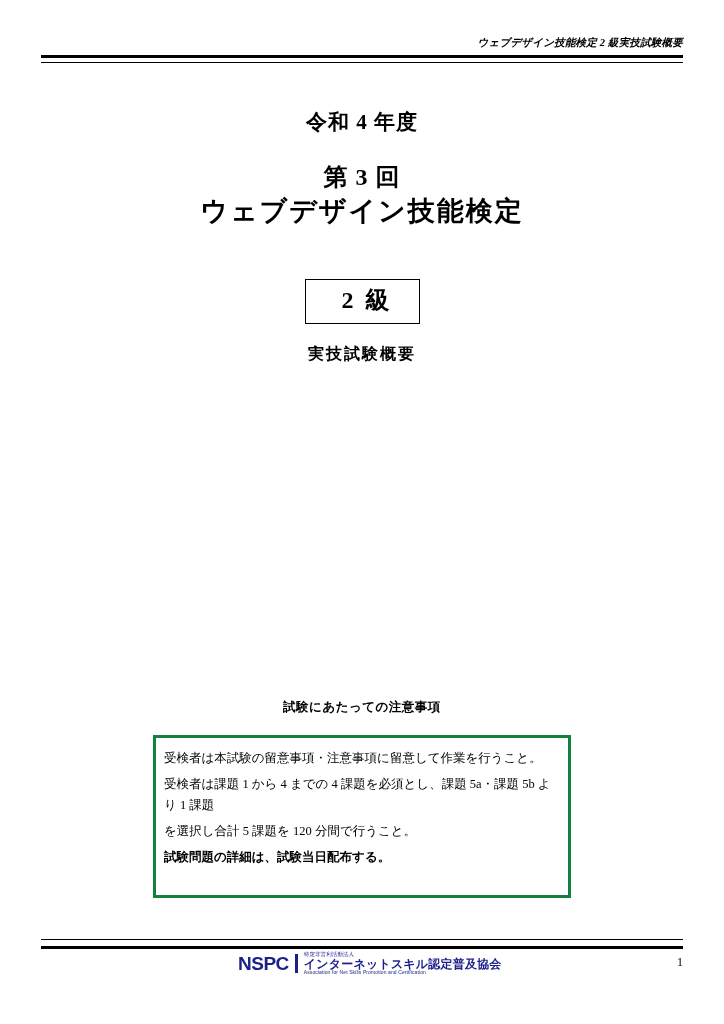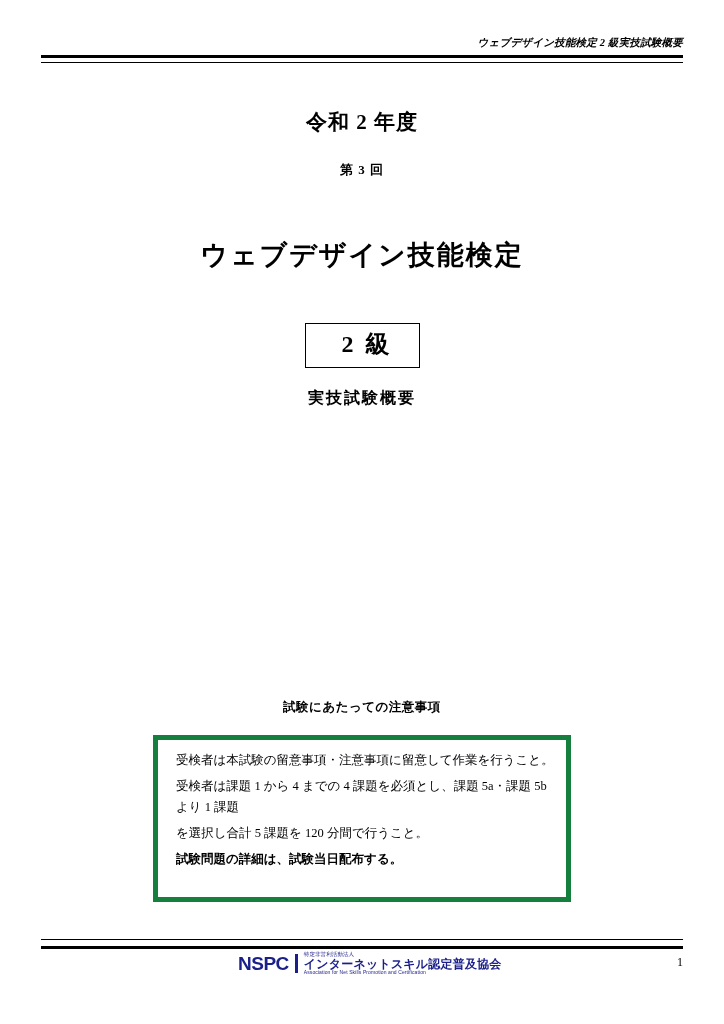--- a/index.html
+++ b/index.html
@@ -56,30 +56,29 @@
     top: 110px;
     text-align: center;
   }
   .line-year {
     font-size: 21px;
     font-weight: bold;
     letter-spacing: 1px;
     line-height: 1.2;
   }
   .line-round {
-    font-size: 13px;
+    font-size: 24px;
     font-weight: bold;
     letter-spacing: 1px;
     margin-top: 26px;
   }
   .line-exam {
     font-size: 27px;
     font-weight: bold;
     letter-spacing: 2px;
-    margin-top: 58px;
   }
   .grade-wrap {
     margin-top: 50px;
     display: flex;
     justify-content: center;
   }
   .grade-box {
     border: 1.6px solid #000;
     padding: 7px 26px 9px 36px;
     font-size: 24px;
@@ -104,22 +103,22 @@
     font-weight: bold;
     font-family: "Liberation Sans", sans-serif;
     letter-spacing: 0.5px;
   }
   .notice-box {
     position: absolute;
     left: 153px;
     top: 735px;
     width: 418px;
     box-sizing: border-box;
-    border: 5px solid #15803d;
-    padding: 10px 12px 12px 18px;
+    border: 3px solid #15803d;
+    padding: 10px 12px 12px 8px;
   }
   .notice-box p {
     margin: 0 0 6px 0;
     font-size: 12.5px;
     line-height: 1.62;
     font-family: "Liberation Serif", serif;
   }
   .notice-box p:last-child {
     margin-bottom: 16px;
     font-weight: bold;
@@ -198,21 +197,21 @@
 </head>
 <body>
 
 <div class="page">
 
   <div class="header-text">ウェブデザイン技能検定 2 級実技試験概要</div>
   <div class="header-rule2"></div>
   <div class="header-rule"></div>
 
   <div class="title-block">
-    <div class="line-year">令和 2 年度</div>
+    <div class="line-year">令和 4 年度</div>
     <div class="line-round">第 3 回</div>
     <div class="line-exam">ウェブデザイン技能検定</div>
     <div class="grade-wrap">
       <div class="grade-box">2 級</div>
     </div>
     <div class="line-practical">実技試験概要</div>
   </div>
 
   <div class="notice-heading">試験にあたっての注意事項</div>
 

